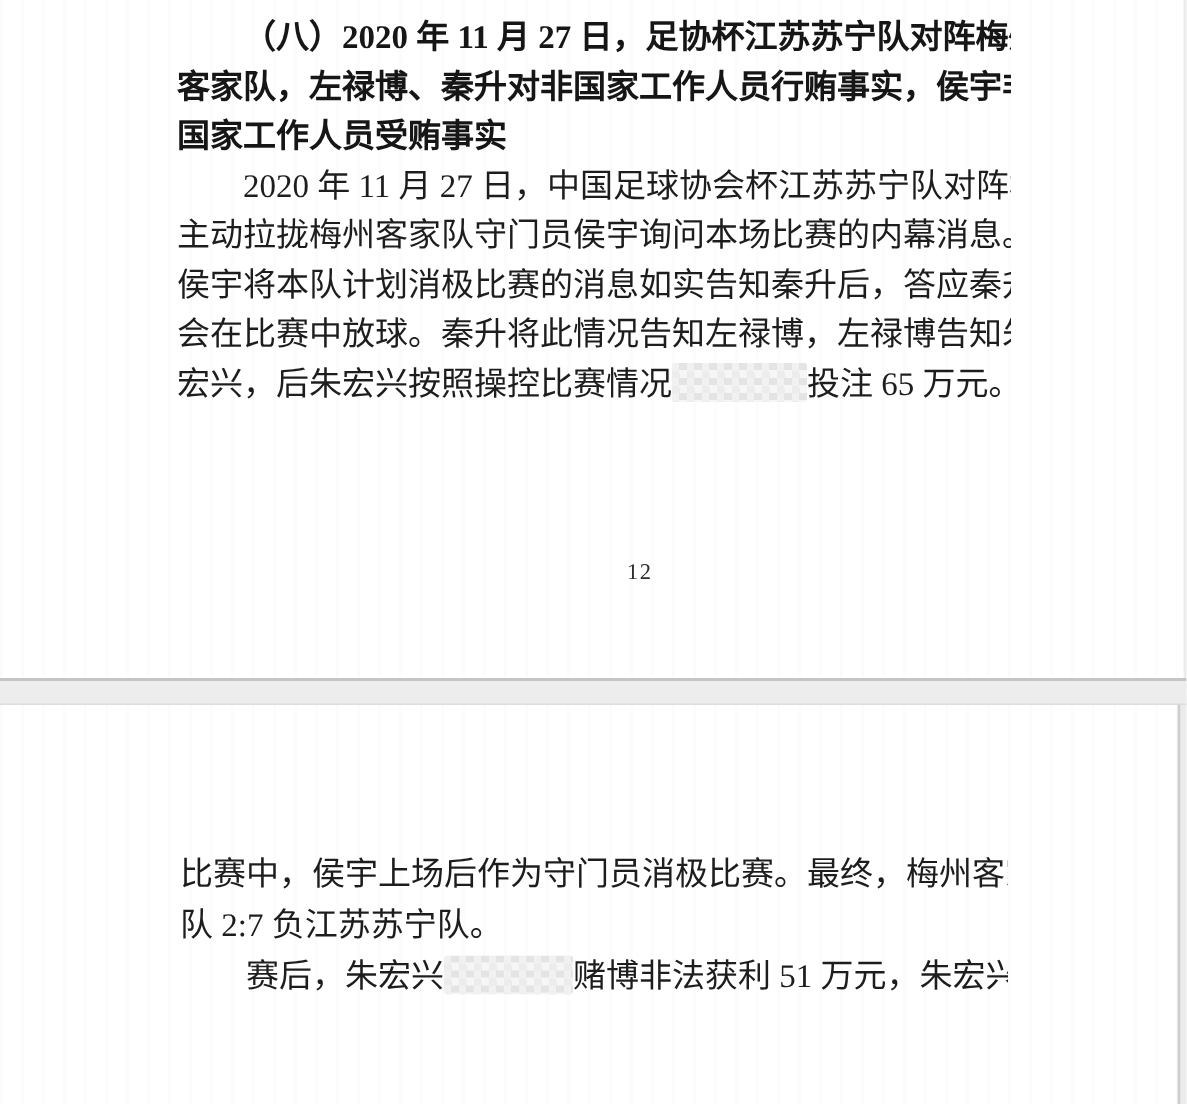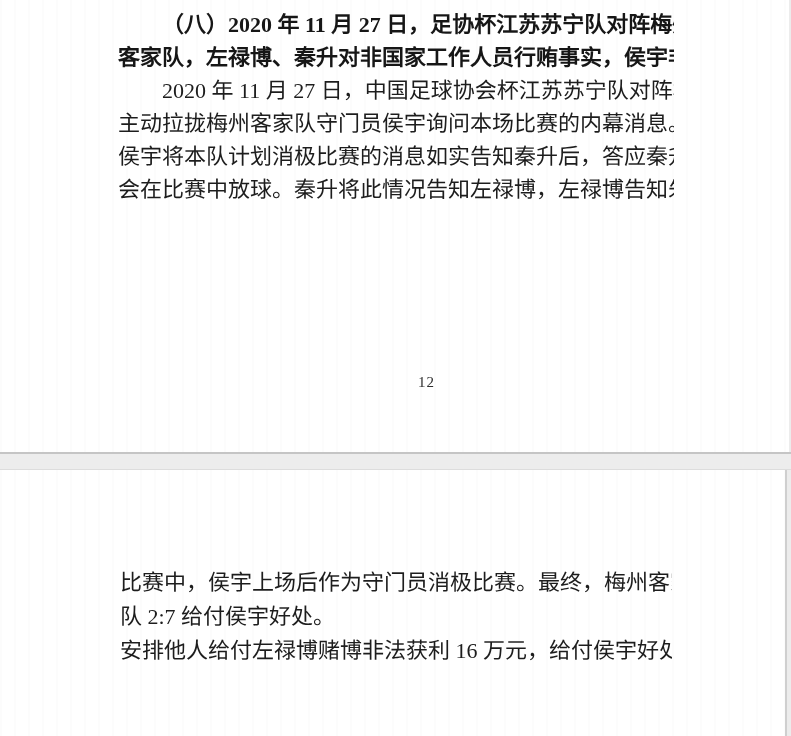--- a/index.html
+++ b/index.html
@@ -62,31 +62,33 @@
 </style>
 </head>
 <body>
 
 <div class="screen">
 
   <div class="page page1">
     <div class="text-col">
         <div class="line heading indent"><span>（八）2020 年 11 月 27 日，足协杯江苏苏宁队对阵梅州</span></div>
         <div class="line heading"><span>客家队，左禄博、秦升对非国家工作人员行贿事实，侯宇非</span></div>
+        <div class="line heading no-justify"><span>国家工作人员受贿事实</span></div>
         <div class="line indent"><span>2020 年 11 月 27 日，中国足球协会杯江苏苏宁队对阵梅</span></div>
         <div class="line"><span>主动拉拢梅州客家队守门员侯宇询问本场比赛的内幕消息。</span></div>
         <div class="line"><span>侯宇将本队计划消极比赛的消息如实告知秦升后，答应秦升</span></div>
         <div class="line"><span>会在比赛中放球。秦升将此情况告知左禄博，左禄博告知朱</span></div>
+        <div class="line"><span>宏兴，后朱宏兴按照操控比赛情况</span><span class="redaction" style="width: 90px;"></span><span>投注 65 万元。</span></div>
       </div>
     <div class="page-number">12</div>
   </div>
 
   <div class="separator"></div>
 
   <div class="page page2">
     <div class="text-col">
         <div class="line"><span>比赛中，侯宇上场后作为守门员消极比赛。最终，梅州客家</span></div>
-        <div class="line no-justify"><span>队 2:7 给付侯宇好处。</span></div>
-        <div class="line"><span>安排他人给付左禄博赌博非法获利 16 万元，给付侯宇好处</span></div>
+        <div class="line no-justify"><span>队 2:7 负江苏苏宁队。</span></div>
+        <div class="line indent"><span>赛后，朱宏兴</span><span class="redaction" style="width: 86px;"></span><span>赌博非法获利 51 万元，朱宏兴</span></div>
       </div>
   </div>
 
 </div>
 
 </body></html>

